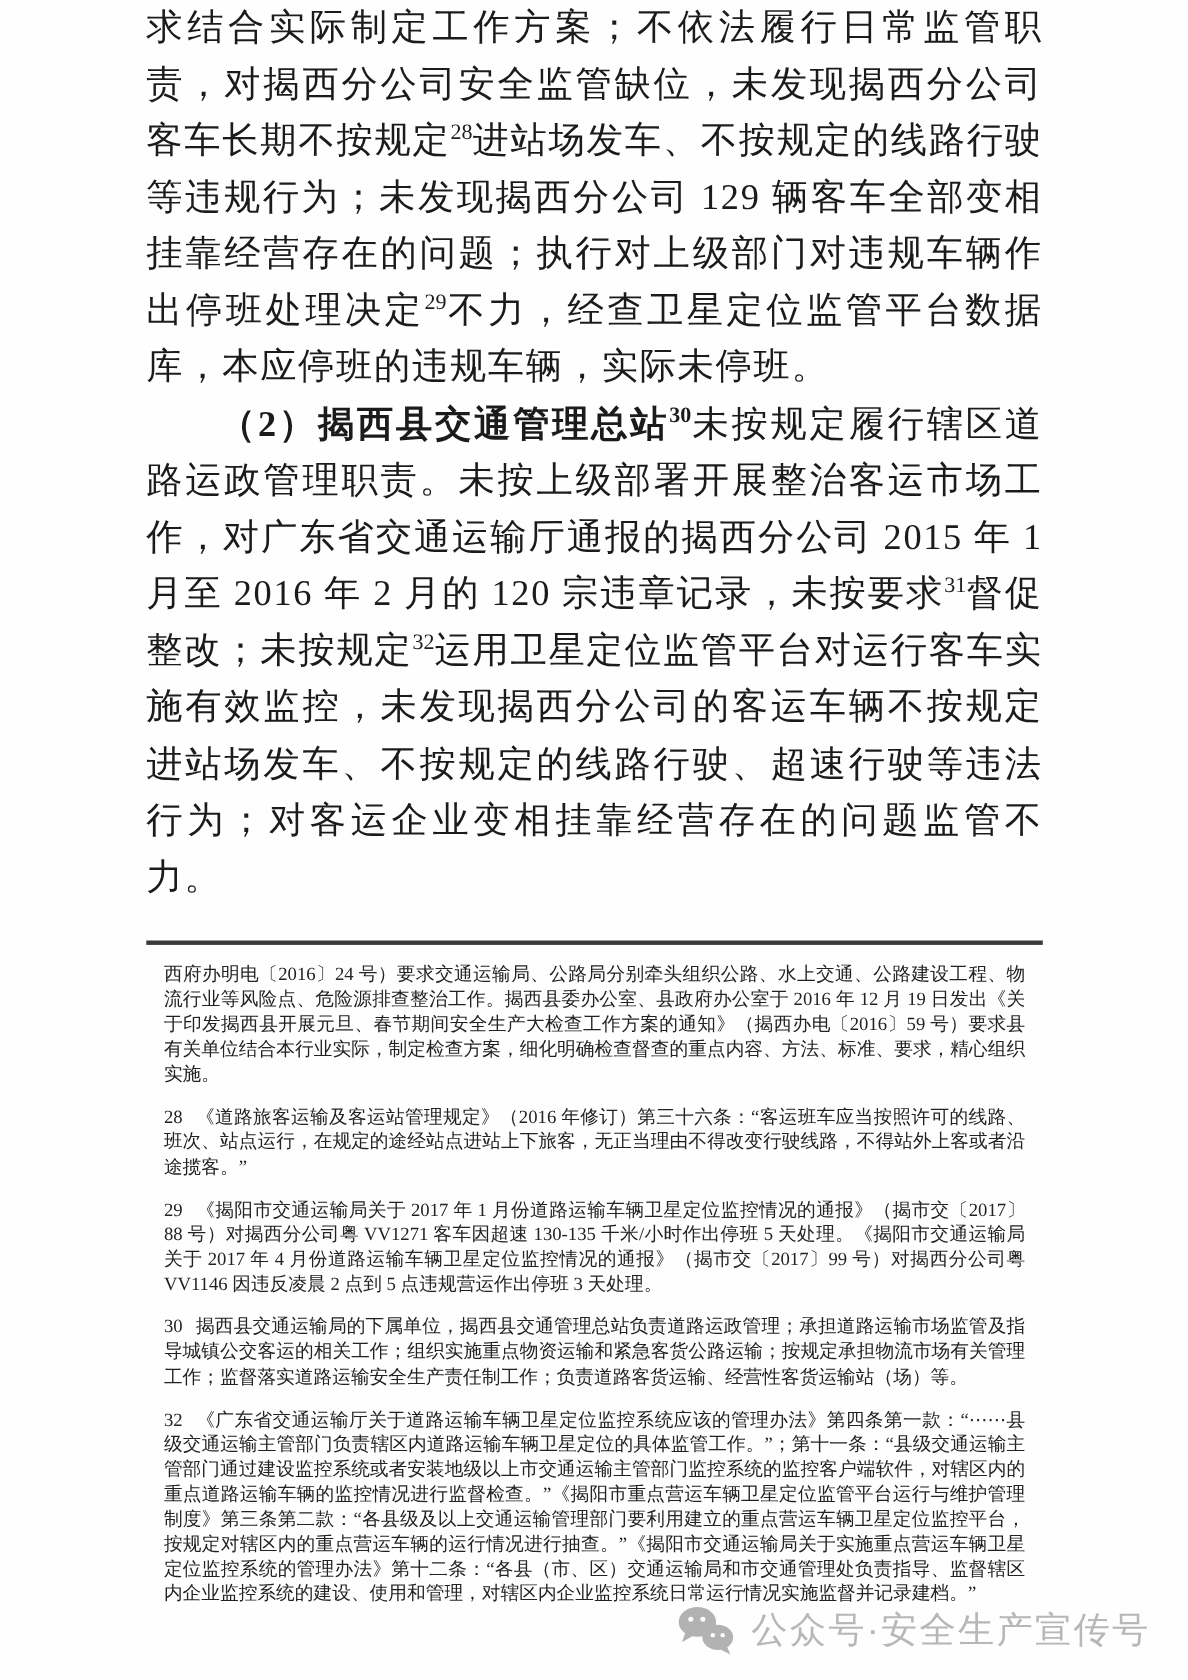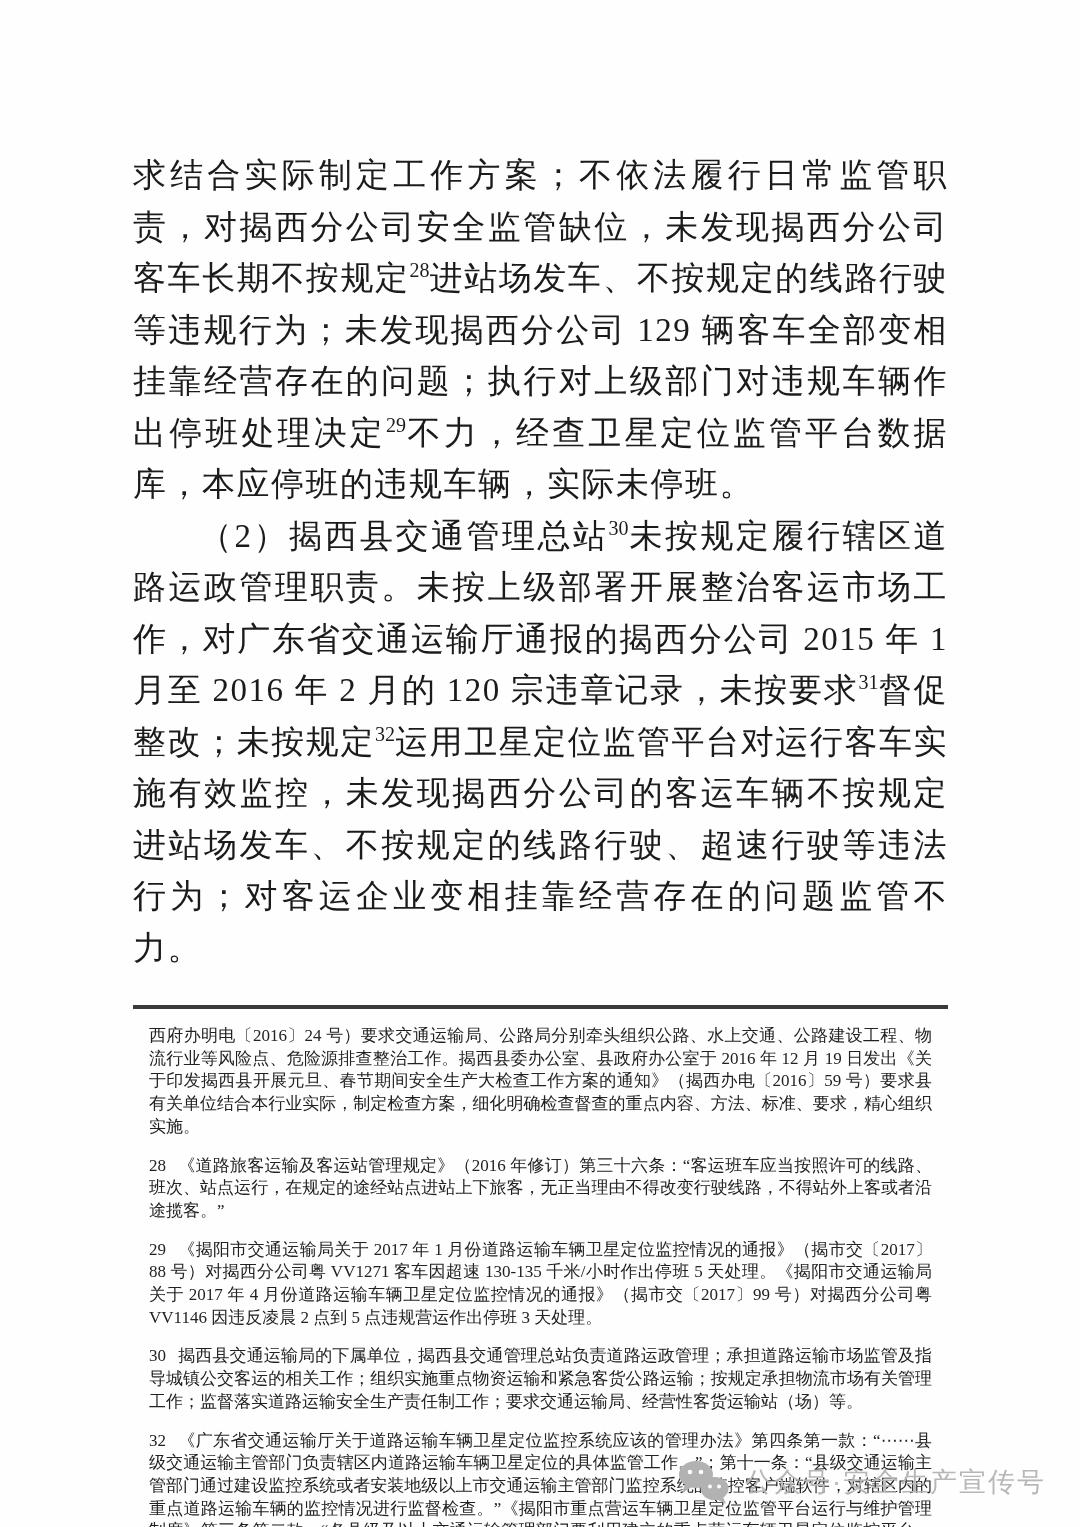--- a/index.html
+++ b/index.html
@@ -14,29 +14,28 @@
     overflow: hidden;
   }
   .content {
     position: absolute;
     left: 133px;
     top: 0;
     width: 815px;
     height: 100%;
   }
   .body-text {
-    padding-top: 150px;
     font-size: 33px;
     line-height: 51.5px;
     text-align: justify;
     letter-spacing: 1.5px;
     color: #1b1b1b;
   }
   .body-text p.indent { text-indent: 2em; }
-  .body-text .bold { font-weight: normal; }
+  .body-text .bold { font-weight: bold; }
   .fn-ref {
     font-size: 20px;
     line-height: 0;
     vertical-align: super;
     letter-spacing: 0;
   }
   .fn-separator {
     margin-top: 31px;
     border: none;
     border-top: 4px solid #3a3a3a;
@@ -52,21 +51,21 @@
   .footnote { margin: 16px; }
   .fn-num { margin-right: 12px; }
   .watermark {
     position: absolute;
     right: 34px;
     bottom: 22px;
     display: flex;
     align-items: center;
     gap: 14px;
     font-family: "Liberation Sans", "DejaVu Sans", sans-serif;
-    font-size: 27px;
+    font-size: 33px;
     color: #b7b7b7;
     letter-spacing: 2px;
   }
   .wechat-icon { width: 54px; height: 46px; display: block; }
 </style>
 </head>
 <body>
 
 <div class="page">
   <div class="content">
@@ -75,21 +74,21 @@
         <p><span>求结合实际制定工作方案；不依法履行日常监管职责，对揭西分公司安全监管缺位，未发现揭西分公司客车长期不按规定</span><sup class="fn-ref">28</sup><span>进站场发车、不按规定的线路行驶等违规行为；未发现揭西分公司 129 辆客车全部变相挂靠经营存在的问题；执行对上级部门对违规车辆作出停班处理决定</span><sup class="fn-ref">29</sup><span>不力，经查卫星定位监管平台数据库，本应停班的违规车辆，实际未停班。</span></p>
         <p class="indent"><span class="bold">（2）揭西县交通管理总站</span><sup class="fn-ref bold">30</sup><span>未按规定履行辖区道路运政管理职责。未按上级部署开展整治客运市场工作，对广东省交通运输厅通报的揭西分公司 2015 年 1 月至 2016 年 2 月的 120 宗违章记录，未按要求</span><sup class="fn-ref">31</sup><span>督促整改；未按规定</span><sup class="fn-ref">32</sup><span>运用卫星定位监管平台对运行客车实施有效监控，未发现揭西分公司的客运车辆不按规定进站场发车、不按规定的线路行驶、超速行驶等违法行为；对客运企业变相挂靠经营存在的问题监管不力。</span></p>
       </div>
 
     <hr class="fn-separator">
 
     <div class="footnotes">
         <p class="footnote"><span>西府办明电〔2016〕24 号）要求交通运输局、公路局分别牵头组织公路、水上交通、公路建设工程、物流行业等风险点、危险源排查整治工作。揭西县委办公室、县政府办公室于 2016 年 12 月 19 日发出《关于印发揭西县开展元旦、春节期间安全生产大检查工作方案的通知》（揭西办电〔2016〕59 号）要求县有关单位结合本行业实际，制定检查方案，细化明确检查督查的重点内容、方法、标准、要求，精心组织实施。</span></p>
         <p class="footnote"><span class="fn-num">28</span><span>《道路旅客运输及客运站管理规定》（2016 年修订）第三十六条：“客运班车应当按照许可的线路、班次、站点运行，在规定的途经站点进站上下旅客，无正当理由不得改变行驶线路，不得站外上客或者沿途揽客。”</span></p>
         <p class="footnote"><span class="fn-num">29</span><span>《揭阳市交通运输局关于 2017 年 1 月份道路运输车辆卫星定位监控情况的通报》（揭市交〔2017〕88 号）对揭西分公司粤 VV1271 客车因超速 130-135 千米/小时作出停班 5 天处理。《揭阳市交通运输局关于 2017 年 4 月份道路运输车辆卫星定位监控情况的通报》（揭市交〔2017〕99 号）对揭西分公司粤 VV1146 因违反凌晨 2 点到 5 点违规营运作出停班 3 天处理。</span></p>
-        <p class="footnote"><span class="fn-num">30</span><span>揭西县交通运输局的下属单位，揭西县交通管理总站负责道路运政管理；承担道路运输市场监管及指导城镇公交客运的相关工作；组织实施重点物资运输和紧急客货公路运输；按规定承担物流市场有关管理工作；监督落实道路运输安全生产责任制工作；要求交通运输局、经营性客货运输站（场）等。</span></p>
+        <p class="footnote"><span class="fn-num">30</span><span>揭西县交通运输局的下属单位，揭西县交通管理总站负责道路运政管理；承担道路运输市场监管及指导城镇公交客运的相关工作；组织实施重点物资运输和紧急客货公路运输；按规定承担物流市场有关管理工作；监督落实道路运输安全生产责任制工作；负责道路客货运输、经营性客货运输站（场）等。</span></p>
         <p class="footnote"><span class="fn-num">32</span><span>《广东省交通运输厅关于道路运输车辆卫星定位监控系统应该的管理办法》第四条第一款：“⋯⋯县级交通运输主管部门负责辖区内道路运输车辆卫星定位的具体监管工作。”；第十一条：“县级交通运输主管部门通过建设监控系统或者安装地级以上市交通运输主管部门监控系统的监控客户端软件，对辖区内的重点道路运输车辆的监控情况进行监督检查。”《揭阳市重点营运车辆卫星定位监管平台运行与维护管理制度》第三条第二款：“各县级及以上交通运输管理部门要利用建立的重点营运车辆卫星定位监控平台，按规定对辖区内的重点营运车辆的运行情况进行抽查。”《揭阳市交通运输局关于实施重点营运车辆卫星定位监控系统的管理办法》第十二条：“各县（市、区）交通运输局和市交通管理处负责指导、监督辖区内企业监控系统的建设、使用和管理，对辖区内企业监控系统日常运行情况实施监督并记录建档。”</span></p>
       </div>
 
   </div>
 
   <div class="watermark">
     <svg class="wechat-icon" viewBox="0 0 54 46" xmlns="http://www.w3.org/2000/svg">
       <g fill="#b2b2b2">
         <ellipse cx="19" cy="15.5" rx="17" ry="13.5"></ellipse>
         <path d="M8 25 L5 34 L15 28 Z"></path>

